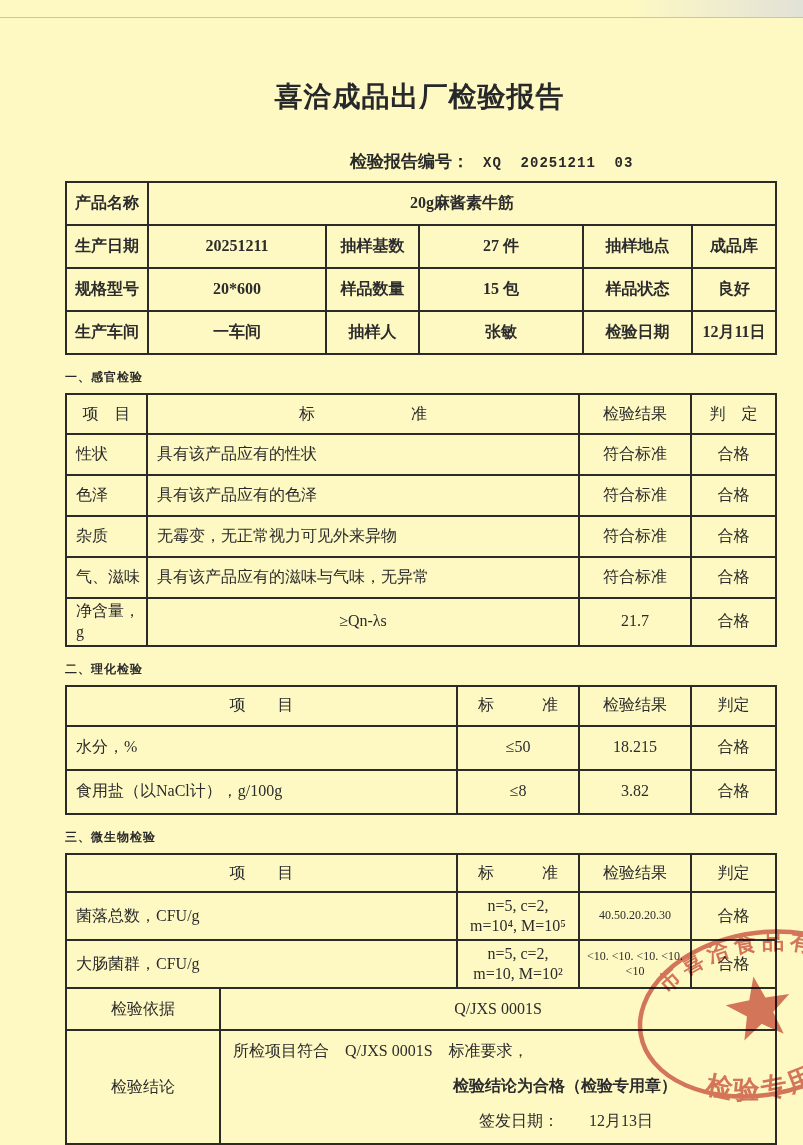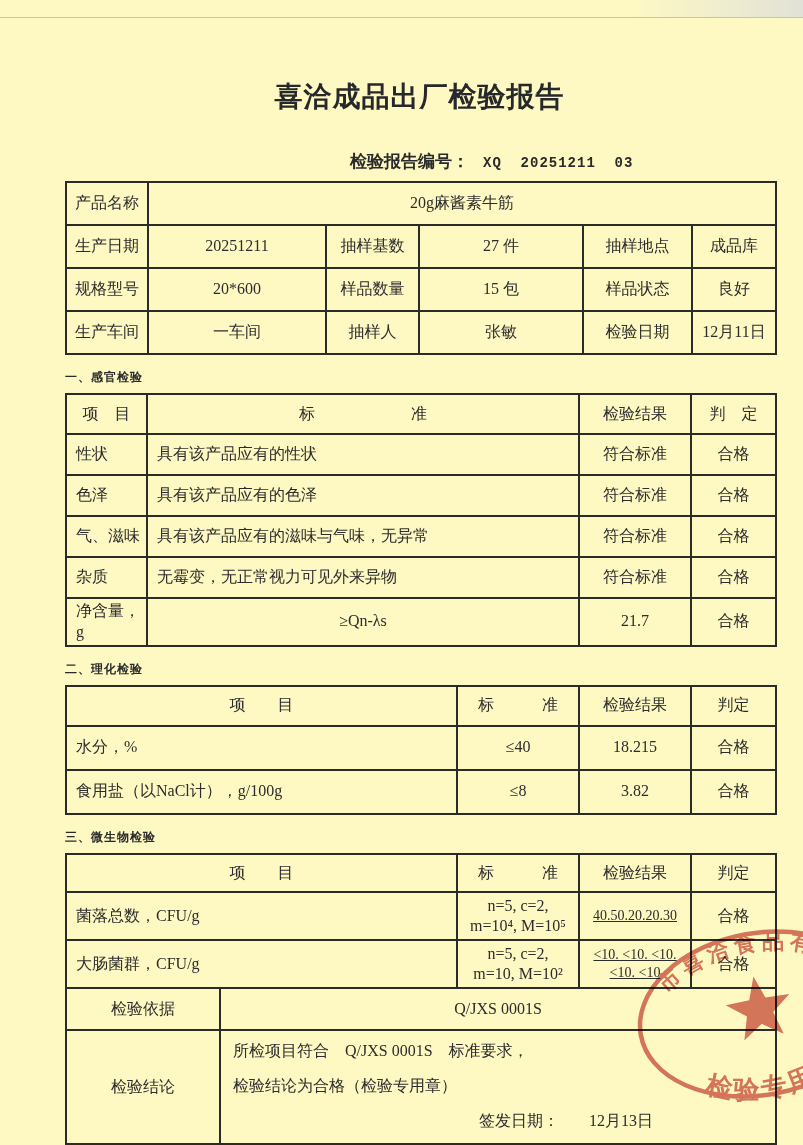--- a/index.html
+++ b/index.html
@@ -27,39 +27,39 @@
     font-family:Liberation Mono, monospace;
     font-size:17px;font-weight:bold;color:#2a2a2a;
     display:flex;align-items:baseline;
   }
   .report-no .num{font-weight:bold;font-size:14px;letter-spacing:1px;margin-left:14px;white-space:pre;}
   .content{margin-left:47px;width:710px;}
   table{border-collapse:collapse;table-layout:fixed;width:710px;font-size:16px;color:#2c2c2c;}
   td{border:2px solid #2b2b28;text-align:center;padding:2px 4px;line-height:1.3;overflow:hidden;}
   td.left{text-align:left;padding-left:9px;}
   .info-table{margin-top:8px;}
-  .info-table td{height:37px;}
+  .info-table td{height:37px;font-weight:bold;}
   .sec-heading{
     margin:14px 0 7px 0;
     font-family:"Liberation Sans","DejaVu Sans",sans-serif;
     font-weight:bold;font-size:12px;color:#2a2a2a;letter-spacing:1px;
   }
   .sensory-table td{height:35px;}
   .sensory-table tr.hd td{height:34px;}
   .phys-table tr.hd td{height:34px;}
   .phys-table td{height:38px;}
   .micro-table tr.hd td{height:32px;}
   .micro-table td.tall{height:42px;}
   .micro-table td{line-height:1.25;}
-  .small-cell{font-size:14px;letter-spacing:0;text-decoration:underline;}
+  .small-cell{font-size:12px;letter-spacing:0;}
   .basis-row td{height:36px;}
   .concl-cell{height:112px;vertical-align:top;padding:0;}
   .concl-inner{display:flex;flex-direction:column;justify-content:space-between;height:100%;padding:10px 10px 12px 12px;box-sizing:border-box;text-align:left;}
   .concl-line1{white-space:pre;}
-  .concl-line2{display:flex;justify-content:flex-start;padding-right:88px;}
+  .concl-line2{display:flex;justify-content:flex-end;padding-right:88px;font-weight:bold;}
   .concl-line3{padding-left:246px;display:flex;}
   .concl-line3 .val{margin-left:30px;}
   
   .stamp{position:absolute;left:608px;top:922px;mix-blend-mode:multiply;opacity:.88;}
   .stamp text{font-family:"Liberation Sans","DejaVu Sans",sans-serif;font-weight:bold;}
 </style>
 </head>
 <body>
 
 <div class="page">
@@ -137,28 +137,28 @@
         <td>符合标准</td>
         <td>合格</td>
       </tr>
       <tr>
         <td class="left">色泽</td>
         <td class="left">具有该产品应有的色泽</td>
         <td>符合标准</td>
         <td>合格</td>
       </tr>
       <tr>
+        <td class="left">杂质</td>
+        <td class="left">无霉变，无正常视力可见外来异物</td>
+        <td>符合标准</td>
+        <td>合格</td>
+      </tr>
+      <tr>
         <td class="left">气、滋味</td>
         <td class="left">具有该产品应有的滋味与气味，无异常</td>
-        <td>符合标准</td>
-        <td>合格</td>
-      </tr>
-      <tr>
-        <td class="left">杂质</td>
-        <td class="left">无霉变，无正常视力可见外来异物</td>
         <td>符合标准</td>
         <td>合格</td>
       </tr>
       <tr>
         <td class="left">净含量，g</td>
         <td>≥Qn-λs</td>
         <td>21.7</td>
         <td>合格</td>
       </tr>
     </tbody>
@@ -174,21 +174,21 @@
         </colgroup>
       <tbody>
           <tr class="hd">
         <td>项　　目</td>
         <td>标　　　准</td>
         <td>检验结果</td>
         <td>判定</td>
       </tr>
       <tr>
         <td class="left">水分，%</td>
-        <td>≤40</td>
+        <td>≤50</td>
         <td>18.215</td>
         <td>合格</td>
       </tr>
       <tr>
         <td class="left">食用盐（以NaCl计），g/100g</td>
         <td>≤8</td>
         <td>3.82</td>
         <td>合格</td>
       </tr>
     </tbody>

